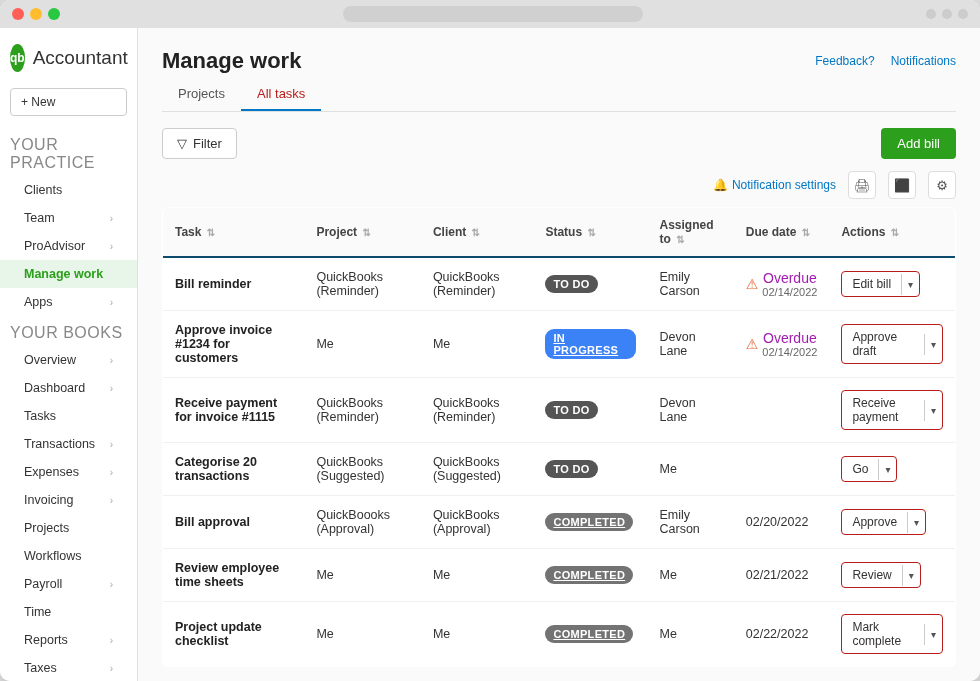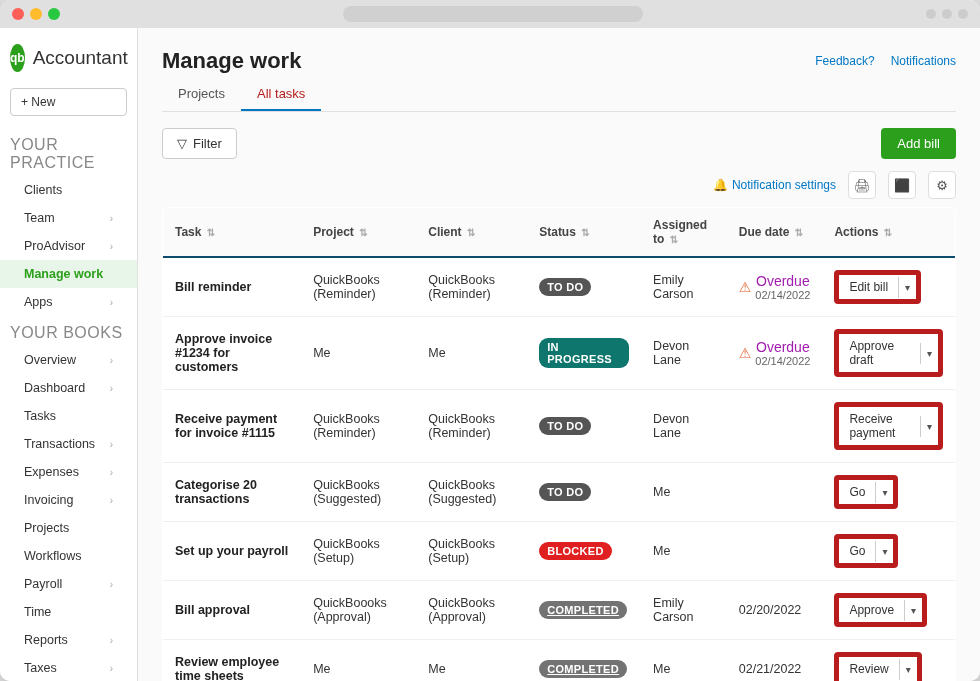--- a/index.html
+++ b/index.html
@@ -40,27 +40,27 @@
     .notif-setting { display: flex; align-items: center; gap: 4px; color: #0077c5; font-size: 12px; cursor: pointer; }
     .icon-btn { width: 28px; height: 28px; display: flex; align-items: center; justify-content: center; border: 1px solid #ddd; border-radius: 4px; cursor: pointer; background: white; color: #555; }
     table { width: 100%; border-collapse: collapse; background: white; border-radius: 6px; overflow: hidden; border: 1px solid #e5e5e5; }
     th { text-align: left; padding: 10px 12px; font-size: 12px; font-weight: 600; color: #444; border-bottom: 2px solid #0c4a6e; background: #fafafa; }
     th .sort-icon { color: #aaa; font-size: 10px; margin-left: 2px; }
     td { padding: 12px 12px; font-size: 12.5px; color: #333; border-bottom: 1px solid #f0f0f0; vertical-align: middle; }
     tr:last-child td { border-bottom: none; }
     .task-name { font-weight: 600; color: #222; margin-top: 24px; }
     .badge { display: inline-block; padding: 3px 8px; border-radius: 9px; font-size: 11px; font-weight: 700; letter-spacing: 0.3px; }
     .badge-todo { background: #555; color: white; }
-    .badge-inprogress { background: #0f766e; color: white; }
+    .badge-inprogress { background: #3b82f6; color: white; text-decoration: underline; }
     .badge-blocked { background: #e02020; color: white; }
     .badge-completed { background: #737373; color: white; text-decoration: underline; }
     .due-date { display: flex; align-items: center; gap: 4px; }
     .overdue-icon { color: #e85d2a; font-size: 14px; }
     .overdue-text { color: #a21caf; font-size: 14px; font-weight: 500; text-align: center; }
-    .action-btn { display: inline-flex; align-items: center; border: 5px solid #b91c1c; border-radius: 4px; background: white; cursor: pointer; overflow: hidden; }
+    .action-btn { display: inline-flex; align-items: center; border: 1px solid #b91c1c; border-radius: 4px; background: white; cursor: pointer; overflow: hidden; }
     .action-btn .btn-label { padding: 5px 10px; font-size: 12px; color: #333; }
     .action-btn .btn-arrow { padding: 5px 6px; border-left: 1px solid #ccc; font-size: 10px; color: #555; }
   </style>
 </head>
 <body>
 
 <div class="window">
 
   <div class="titlebar">
     <div class="dot close"></div>
@@ -261,32 +261,20 @@
                 <td>QuickBooks (Suggested)</td>
                 <td><span class="badge badge-todo">TO DO</span></td>
                 <td>Me</td>
                 <td></td>
                 <td><div class="action-btn">
                     <span class="btn-label">Go</span>
                     <span class="btn-arrow">▾</span>
                   </div></td>
               </tr>
               <tr>
-                <td><span class="task-name">Set up your payroll</span></td>
-                <td>QuickBooks (Setup)</td>
-                <td>QuickBooks (Setup)</td>
-                <td><span class="badge badge-blocked">BLOCKED</span></td>
-                <td>Me</td>
-                <td></td>
-                <td><div class="action-btn">
-                    <span class="btn-label">Go</span>
-                    <span class="btn-arrow">▾</span>
-                  </div></td>
-              </tr>
-              <tr>
                 <td><span class="task-name">Bill approval</span></td>
                 <td>QuickBoooks (Approval)</td>
                 <td>QuickBooks (Approval)</td>
                 <td><span class="badge badge-completed">COMPLETED</span></td>
                 <td>Emily Carson</td>
                 <td>02/20/2022</td>
                 <td><div class="action-btn">
                     <span class="btn-label">Approve</span>
                     <span class="btn-arrow">▾</span>
                   </div></td>

